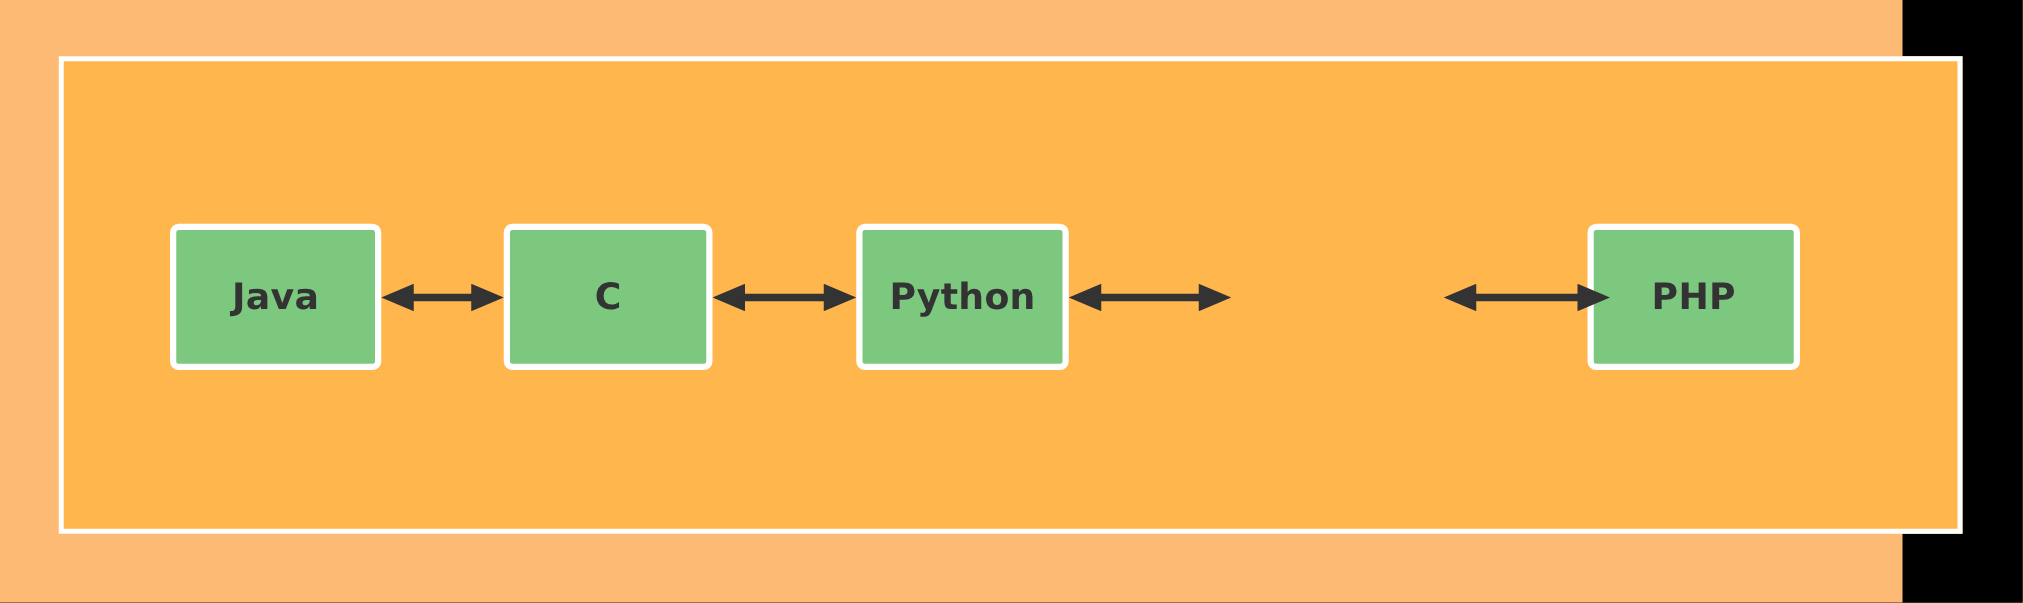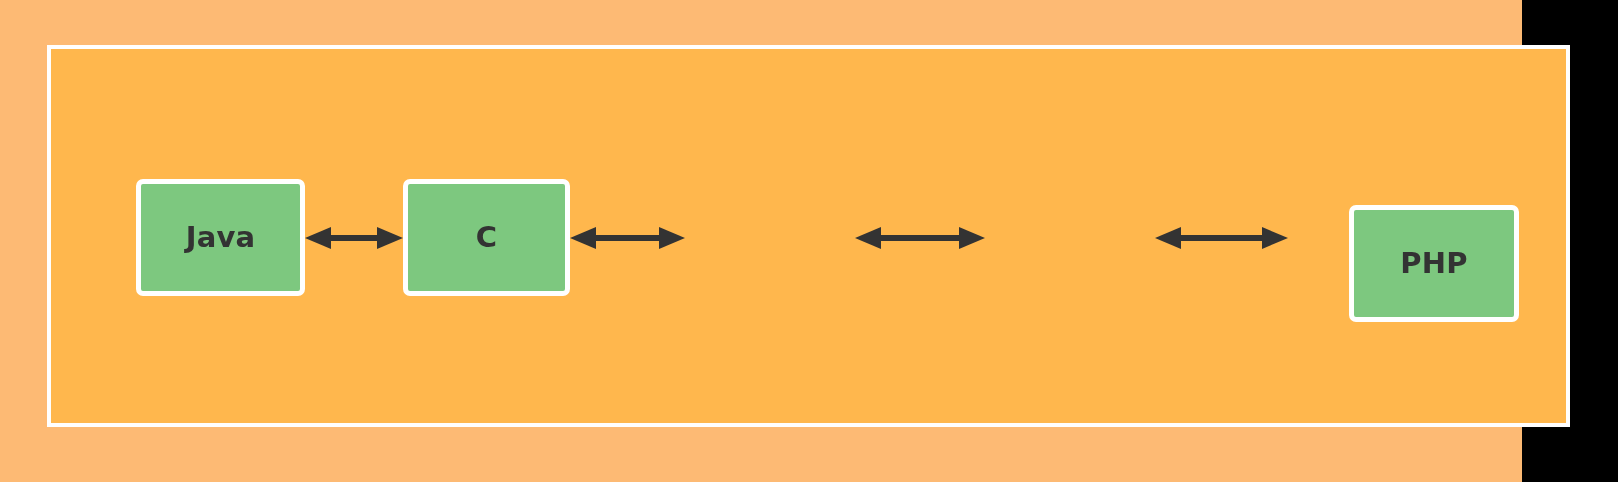--- a/index.html
+++ b/index.html
@@ -62,21 +62,21 @@
     letter-spacing: 0.2px;
     line-height: 1;
     white-space: nowrap;
   }
 
   
   .node.n0 { left: 85px;   width: 169px; }
   .node.n1 { left: 352px;  width: 167px; }
   .node.n2 { left: 634px;  width: 170px; }
   .node.n3 { left: 934px;  width: 170px; }
-  .node.n4 { left: 1298px; width: 170px; margin-top: 26px; }
+  .node.n4 { left: 1219px; width: 170px; }
 
   
   .edge {
     position: absolute;
     top: 178px;
     height: 22px;
   }
   .edge svg { display: block; }
 
   .edge.e0 { left: 254px;  width: 98px; }
@@ -93,20 +93,23 @@
     <div id="flow-row">
 
       <div class="node n0">
         <span class="node-label">Java</span>
       </div>
 
       <div class="node n1">
         <span class="node-label">C</span>
       </div>
 
+      <div class="node n2">
+        <span class="node-label">Python</span>
+      </div>
 
 
       <div class="node n4">
         <span class="node-label">PHP</span>
       </div>
 
       <div class="edge e0">
         <svg width="98" height="22" viewBox="0 0 98 22">
           <path d="M0 11 L26 0 L26 22 Z" fill="#333333"></path>
           <rect x="24" y="8" width="50" height="6" fill="#333333"></rect>

